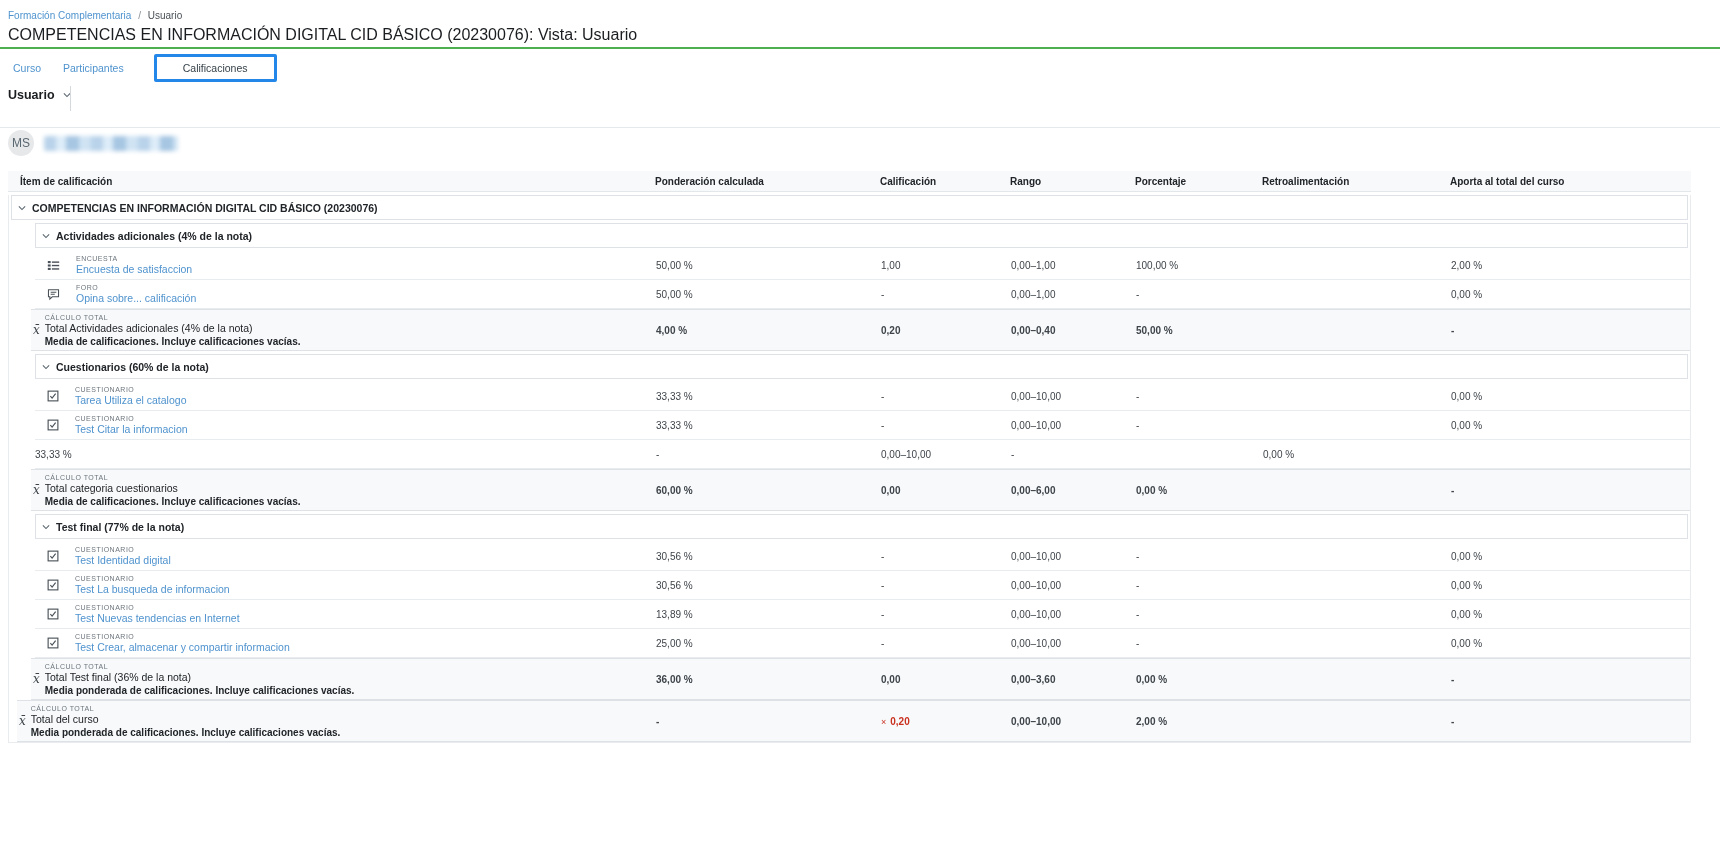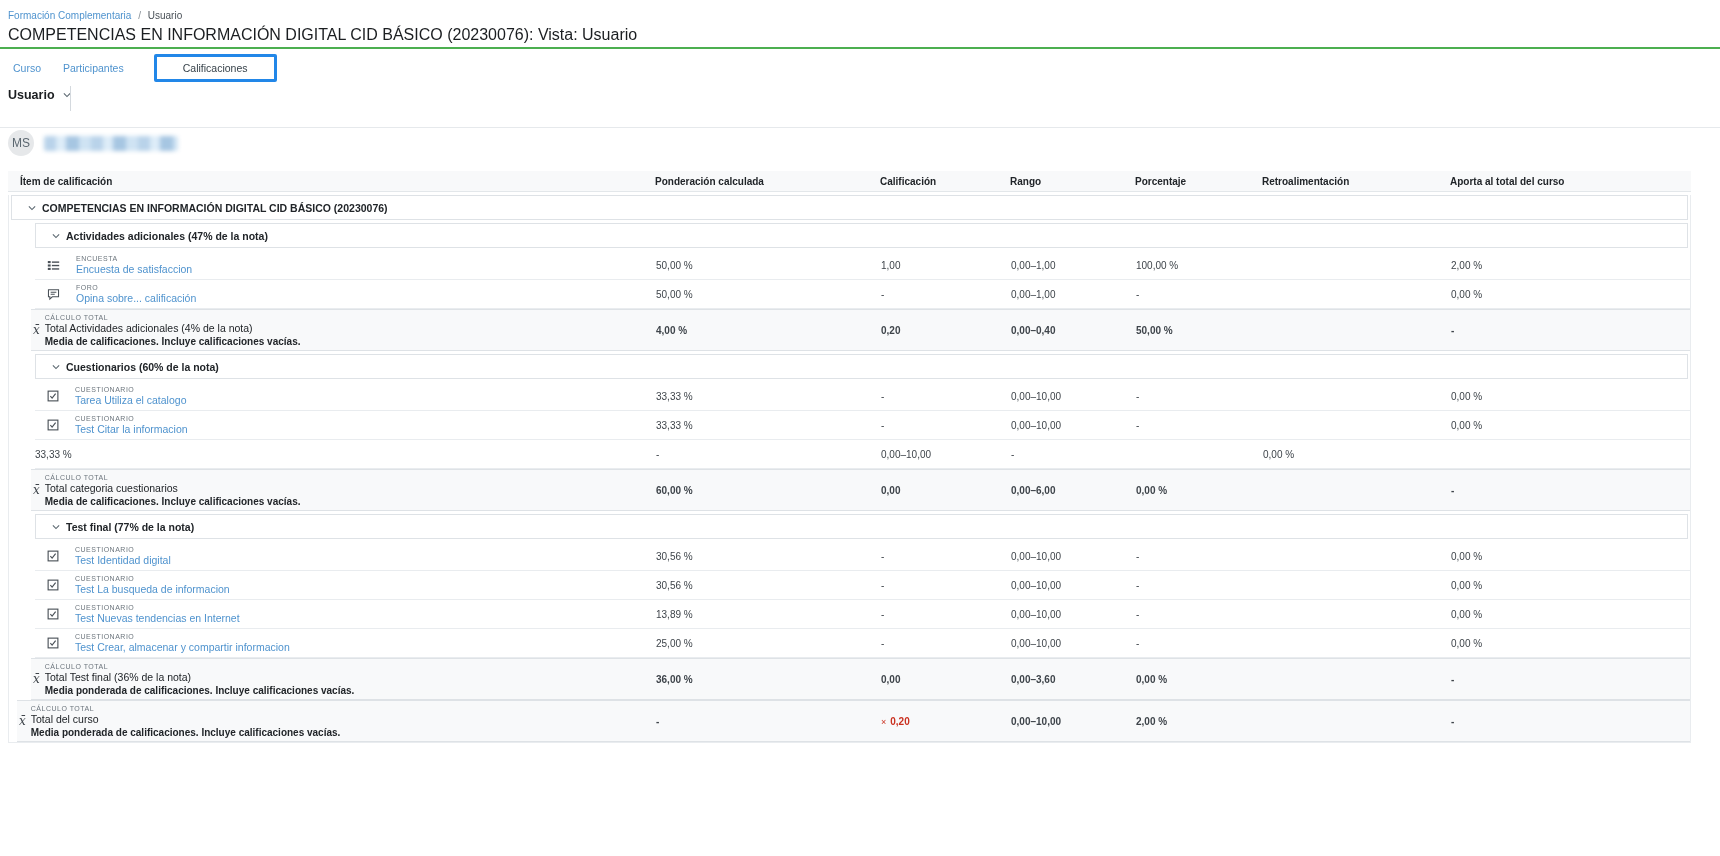--- a/index.html
+++ b/index.html
@@ -46,21 +46,21 @@
   
   .gradetable{position:absolute;left:8px;top:171px;width:1683px;font-size:10px}
   .grow{display:grid;grid-template-columns:calc(647px - var(--off,0px)) 225px 130px 125px 127px 188px 117px;align-items:center}
   .ghead{background:#f8f9fa;height:21px;border-bottom:1px solid #e3e7ea}
   .hcell{font-weight:bold;font-size:10px;color:#212529;white-space:nowrap}
   .hcell.c1{padding-left:12px}
 
   .tree{border:1px solid #e9ecef;border-top:none}
 
   .cat{display:flex;align-items:center;gap:5px;height:25px;margin:3px 2px;border:1px solid var(--border);
-    background:#fff;font-weight:bold;font-size:10.5px;color:#212529;padding-left:15px;cursor:pointer;white-space:nowrap}
+    background:#fff;font-weight:bold;font-size:10.5px;color:#212529;padding-left:5px;cursor:pointer;white-space:nowrap}
   .cat.d1{margin-left:26px}
   .cat .chev{display:flex;align-items:center}
 
   .item{--off:26px;margin-left:26px;min-height:29px;border-bottom:1px solid #e9ecef}
   .item .c1{display:flex;align-items:center;gap:16px;padding-left:12px}
   .icn{display:flex;align-items:center;flex:0 0 auto}
   .stack{display:flex;flex-direction:column;justify-content:center}
   .typelabel{font-size:7px;letter-spacing:.5px;color:#6c757d;line-height:9px;text-transform:uppercase;white-space:nowrap}
   a.gl{font-size:10.5px;color:var(--link);text-decoration:none;line-height:13px;cursor:pointer;white-space:nowrap}
 
@@ -127,21 +127,21 @@
           </svg>
         </span>
         <span>COMPETENCIAS EN INFORMACIÓN DIGITAL CID BÁSICO (20230076)</span>
       </div>
       <div class="cat d1">
         <span class="icn chev">
           <svg viewBox="0 0 16 16" width="10" height="10" fill="none" stroke="#5b6770" stroke-width="1.8">
             <path d="M3 5.5l5 5 5-5"></path>
           </svg>
         </span>
-        <span>Actividades adicionales (47% de la nota)</span>
+        <span>Actividades adicionales (4% de la nota)</span>
       </div>
       <div class="grow item">
         <div class="c1">
           <span class="icn">
             <svg viewBox="0 0 16 16" width="13" height="13">
               <g fill="#495057">
                 <rect x="1" y="2.5" width="3.5" height="2.6"></rect>
                 <rect x="1" y="6.7" width="3.5" height="2.6"></rect>
                 <rect x="1" y="10.9" width="3.5" height="2.6"></rect>
                 <rect x="6" y="3" width="9" height="1.7"></rect>

